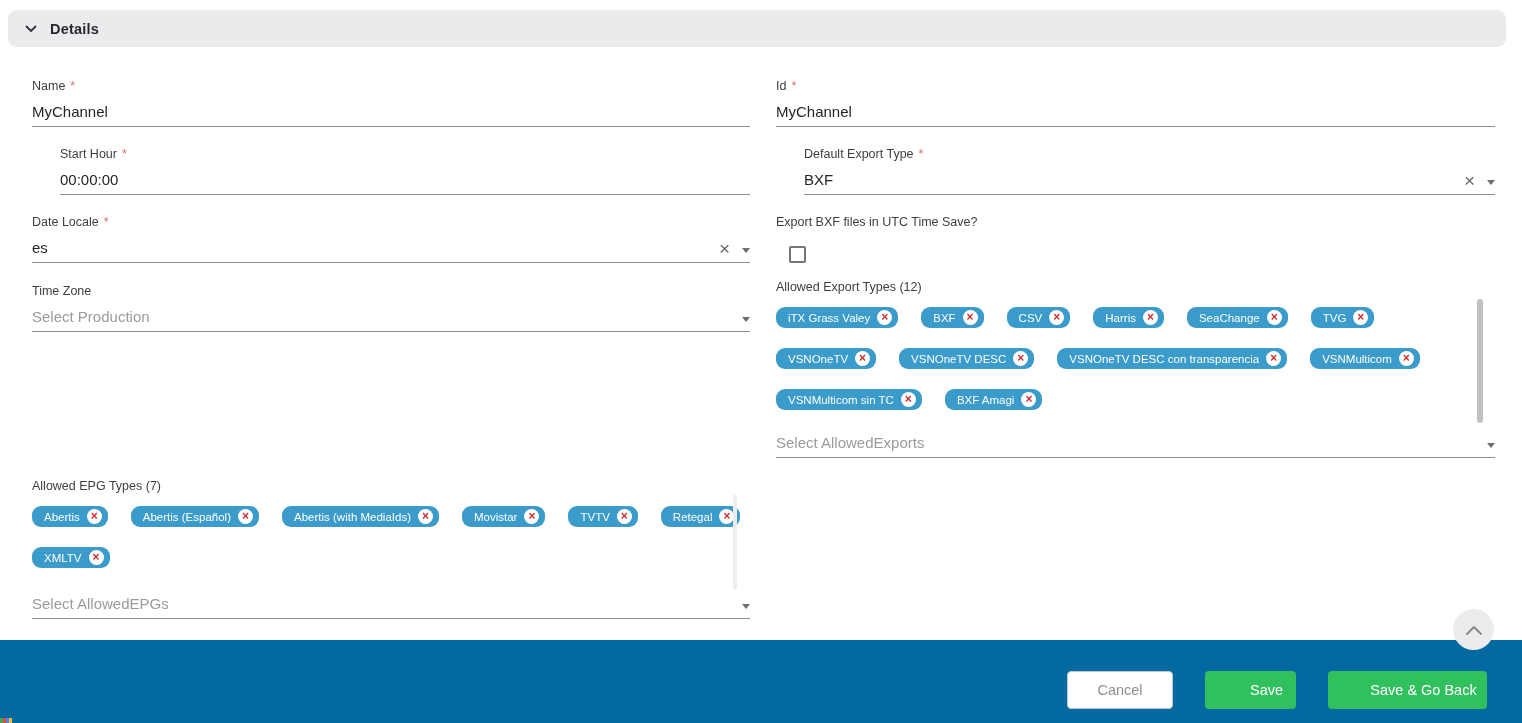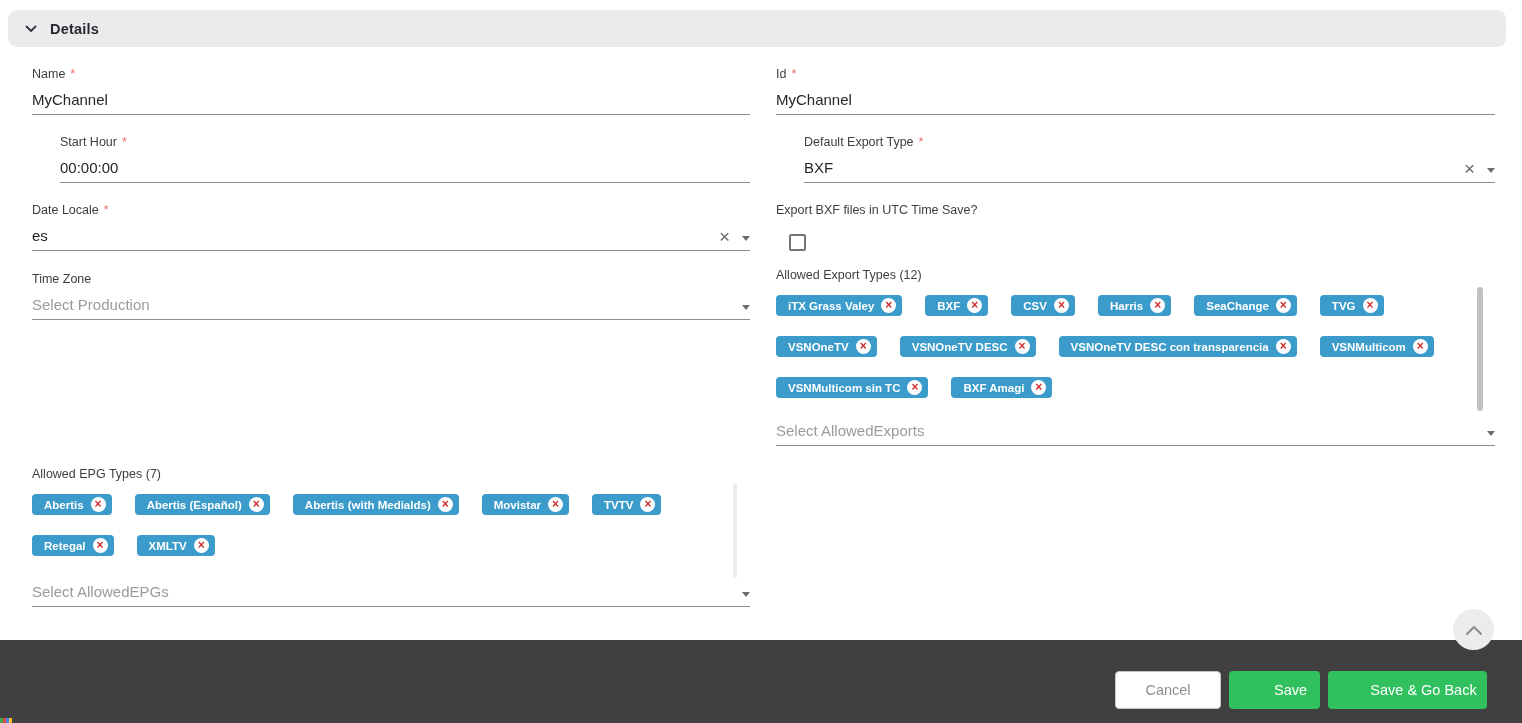--- a/index.html
+++ b/index.html
@@ -13,21 +13,21 @@
     position:absolute; left:8px; top:10px; width:1498px; height:37px;
     background:#ebebee; border-radius:9px;
     display:flex; align-items:center; padding-left:17px; gap:13px; cursor:pointer;
   }
   .details-header .title { font-size:14.5px; font-weight:bold; color:#26282b; letter-spacing:.2px; }
 
   
   .card {
     position:absolute; left:6px; top:47px; width:1500px; height:593px; background:#ffffff;
     display:grid; grid-template-columns:718px 719px; column-gap:26px;
-    padding:21px 11px 0 26px;
+    padding:33px 11px 0 26px;
   }
 
   .flabel { font-size:12.5px; color:#3e3e3e; line-height:13px; margin-bottom:10px; }
   .flabel .req { color:#e66a6a; margin-left:5px; font-size:12.5px; }
 
   .vrow {
     display:flex; align-items:flex-end; gap:12px;
     border-bottom:1px solid #8e8e8e; padding-bottom:6px; min-height:23px;
   }
   .val { font-size:15px; color:#262626; line-height:17px; flex:1; }
@@ -49,43 +49,43 @@
   .checkbox {
     display:block; width:17px; height:17px; margin:17px 0 0 13px;
     border:2px solid #757575; border-radius:2px; background:#fff; cursor:pointer;
   }
 
   
   .chips-wrap { position:relative; margin-top:13px; }
   .chips { display:flex; flex-wrap:wrap; gap:20px 23px; }
   .chip {
     display:inline-flex; align-items:center; gap:7px;
-    background:#3b9bca; color:#fff; border-radius:4px;
-    padding:0 6px 0 12px; height:21px; font-size:11.5px; font-weight:bold; white-space:nowrap;
+    background:#3b9bca; color:#fff; border-radius:9px;
+    padding:0 6px 0 12px; height:21px; font-size:11.5px; font-weight:normal; white-space:nowrap;
   }
   .chip-remove {
     width:15px; height:15px; border-radius:50%; background:#ffffff; color:#cf2d2d;
     display:flex; align-items:center; justify-content:center;
     font-size:12px; font-weight:bold; cursor:pointer;
   }
   .chip-remove::before { content:"×"; margin-top:-1px; }
 
   .vscroll { position:absolute; border-radius:3px; }
   .vscroll.export { right:12px; top:-8px; width:6px; height:124px; background:#c2c2c2; }
   .vscroll.epg { right:13px; top:-11px; width:4px; height:95px; background:#ededed; }
 
   .select-line { margin-top:24px; }
   .epg-group { margin-top:148px; }
   .epg-group .select-line { margin-top:27px; }
 
   
   .footer {
-    position:absolute; left:0; top:640px; width:1522px; height:83px; background:#404040;
+    position:absolute; left:0; top:640px; width:1522px; height:83px; background:#0369a1;
     display:flex; justify-content:flex-end; align-items:flex-start;
-    gap:8px; padding:31px 35px 0 0;
+    gap:32px; padding:31px 35px 0 0;
   }
   .btn {
     height:38px; border-radius:4px; font-family:"Liberation Sans",sans-serif;
     font-size:14.5px; display:flex; align-items:center; justify-content:center; cursor:pointer;
   }
   .btn-cancel { width:106px; background:#ffffff; border:1px solid #c6c6c6; color:#8f8f8f; }
   .btn-green { border:none; background:#31c05e; color:#ffffff;padding-left:32px; }
   .btn-save { width:91px; }
   .btn-sgb { width:159px; }
 

